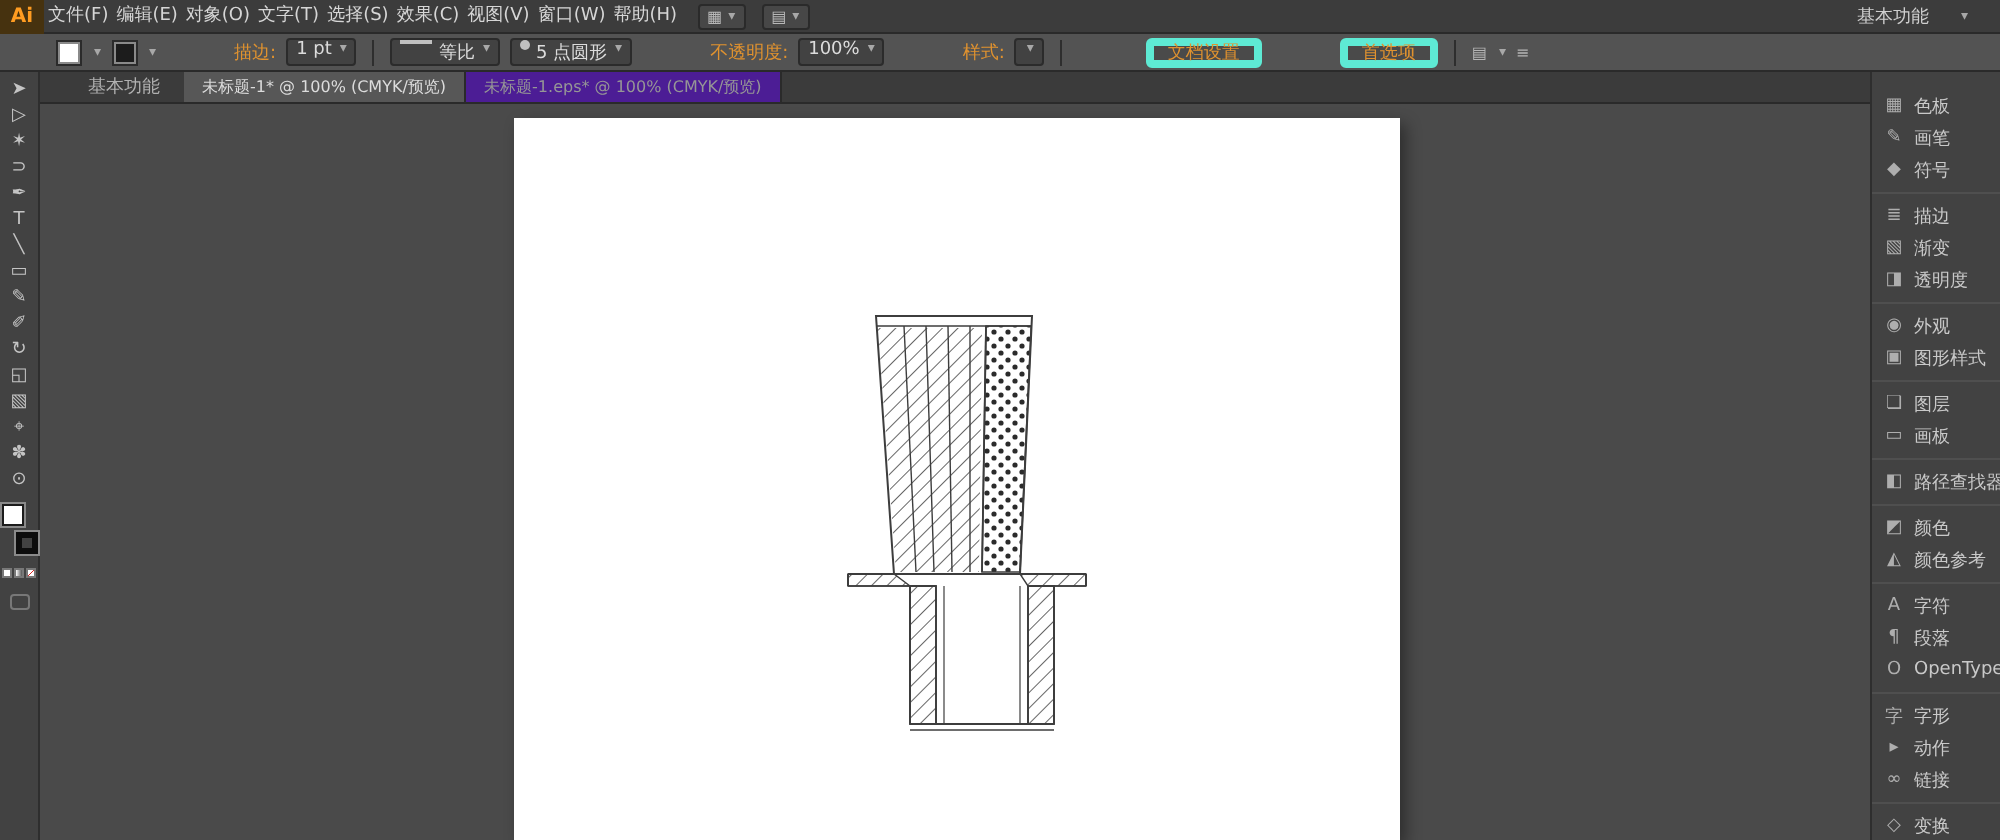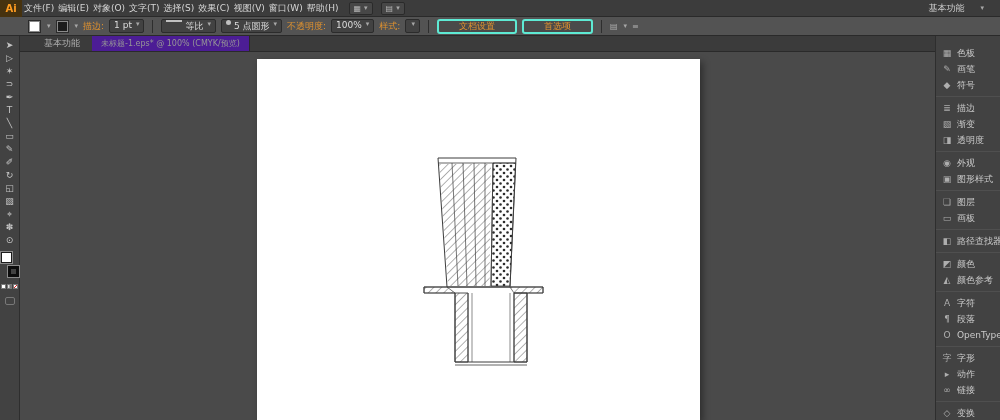--- a/index.html
+++ b/index.html
@@ -17,26 +17,26 @@
   .mb-btn{margin-left:8px;padding:1px 4px;border:1px solid #2a2a2a;background:#474747;
           border-radius:2px;color:#b8b8b8;font-size:8px;display:flex;align-items:center;gap:2px;}
   .mb-right{margin-left:auto;display:flex;align-items:center;gap:15px;margin-right:16px;color:#cfcfcf;}
   .dd{font-size:7px;color:#a8a8a8;margin-left:1px;}
 
   
   .controlbar{position:absolute;top:17px;left:0;right:0;height:19px;background:#535353;
               border-bottom:1px solid #2a2a2a;display:flex;align-items:center;gap:5px;
               padding-left:28px;z-index:4;}
   .swatch{width:13px;height:13px;border:1px solid #2b2b2b;box-shadow:inset 0 0 0 1px #8a8a8a;}
-  .orange{color:#e0922f;}
+  .orange{color:#e0922f;margin-left:34px;}
   .cb-box{height:14px;background:#424242;border:1px solid #2b2b2b;border-radius:2px;
           display:flex;align-items:flex-start;padding:0 4px;color:#dcdcdc;gap:3px;white-space:nowrap;}
   .cb-sep{width:1px;height:13px;background:#2e2e2e;margin:0 3px;}
-  .cb-btn{height:15px;background:#4a4a4a;border:2px solid #5eead4;border-radius:3px;
-          display:flex;align-items:center;padding:0 20px;white-space:nowrap;}
+  .cb-btn{height:15px;background:#4a4a4a;border:4px solid #5eead4;border-radius:3px;
+          display:flex;align-items:center;padding:0 7px;white-space:nowrap;}
   .line-preview{width:16px;height:2px;background:#c0c0c0;}
   .brush-dot{width:5px;height:5px;border-radius:50%;background:#c0c0c0;}
   .cb-icon{font-size:8px;color:#b5b5b5;}
 
   
   .tabrow{position:absolute;top:36px;left:20px;right:65px;height:16px;background:#3b3b3b;
           display:flex;align-items:stretch;border-bottom:1px solid #2a2a2a;}
   .status{display:flex;align-items:center;padding:0 12px 0 24px;color:#b0b0b0;white-space:nowrap;}
   .tab{display:flex;align-items:center;padding:0 9px;border-right:1px solid #2a2a2a;
        background:#4c1d95;color:#969696;font-size:8px;white-space:nowrap;}
@@ -138,20 +138,21 @@
     <span class="cb-btn orange">文档设置</span>
     <span class="cb-btn orange">首选项</span>
     <span class="cb-sep"></span>
     <span class="cb-icon">▤</span>
     <span class="dd">▾</span>
     <span class="cb-icon">≡</span>
   </div>
 
   <div class="tabrow">
     <span class="status">基本功能</span>
+    <span class="tab active">未标题-1* @ 100% (CMYK/预览)</span>
     <span class="tab">未标题-1.eps* @ 100% (CMYK/预览)</span>
   </div>
 
   <div class="toolbar">
     <div class="tool">
         <span>➤</span>
       </div>
     <div class="tool">
         <span>▷</span>
       </div>

